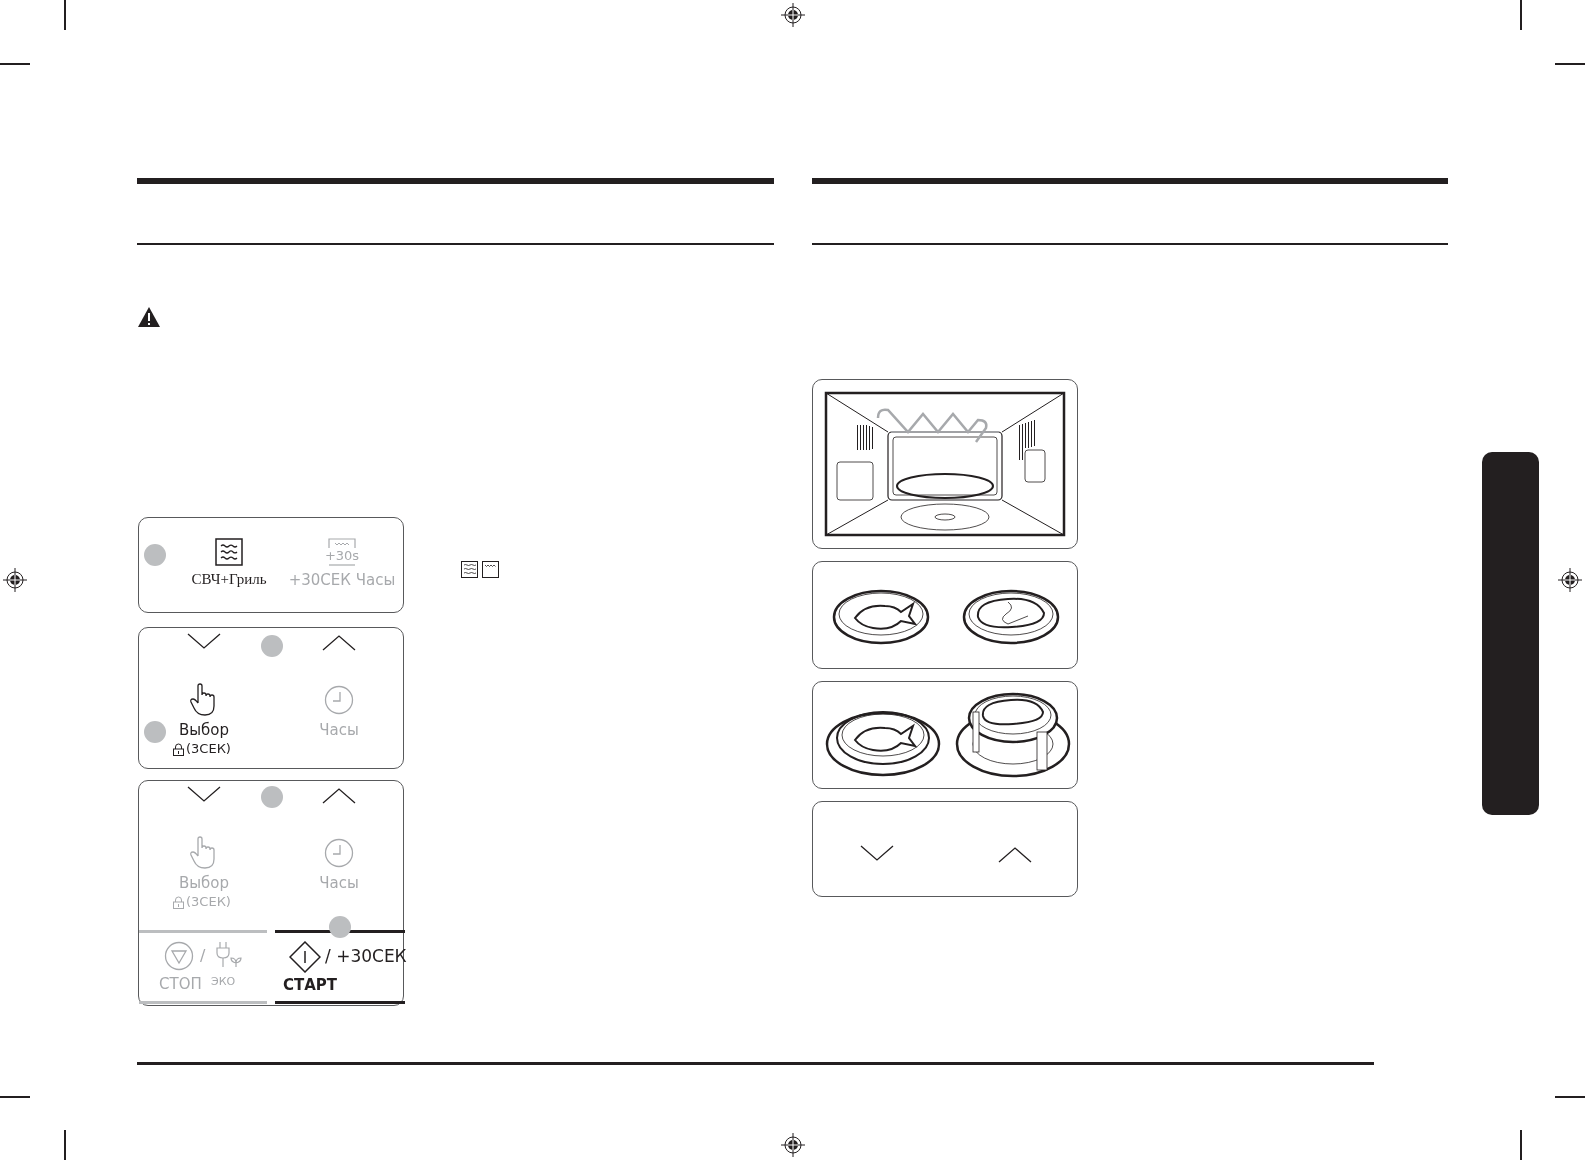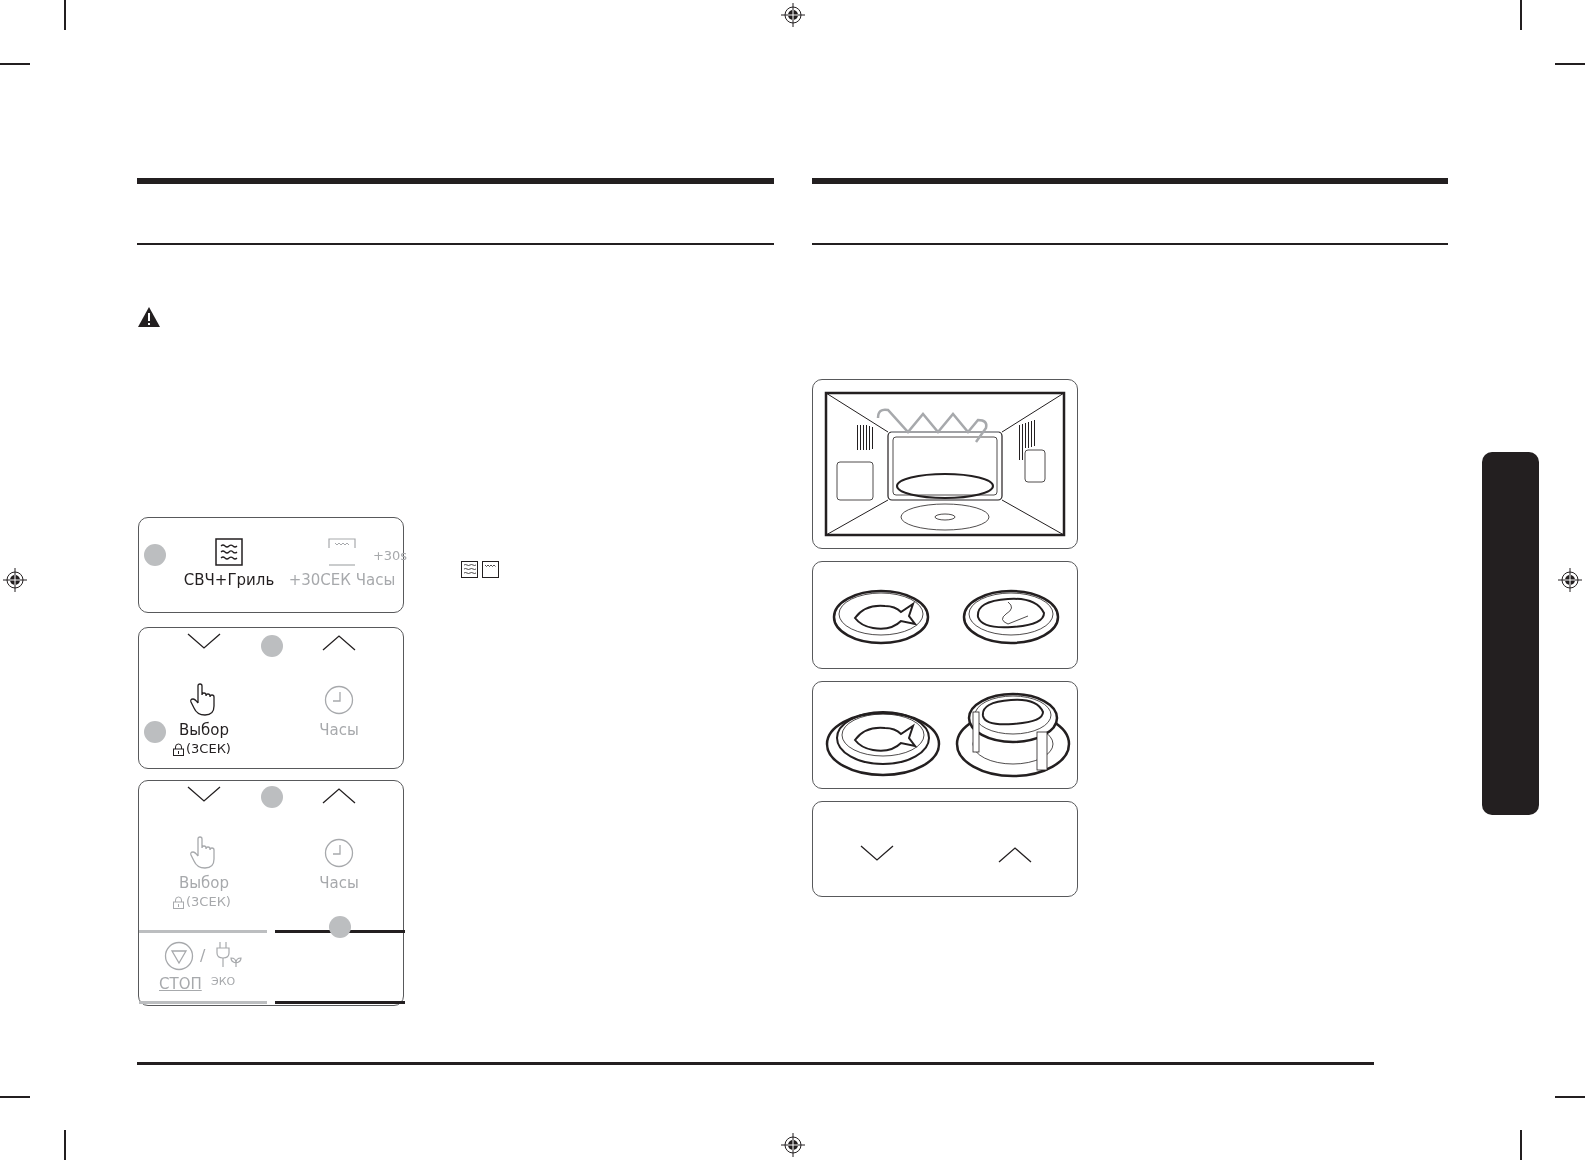--- a/index.html
+++ b/index.html
@@ -6,21 +6,21 @@
   body { width: 1585px; height: 1160px; position: relative; background: #ffffff; overflow: hidden;
          font-family: "DejaVu Sans", "Liberation Sans", sans-serif; color: #231f20; }
   .abs { position: absolute; }
   .crop { position: absolute; background: #231f20; }
   .reg { position: absolute; width: 24px; height: 24px; }
   .rule-thick { position: absolute; height: 6px; background: #231f20; }
   .rule-thin { position: absolute; height: 2px; background: #231f20; }
   .panel { position: absolute; border: 1.5px solid #58595b; border-radius: 10px; background: #fff; box-sizing: border-box; }
   .dot { position: absolute; width: 22px; height: 22px; border-radius: 50%; background: #bcbec0; }
   .lbl { position: absolute; font-size: 15px; white-space: nowrap; transform: translateX(-50%); }
-  .lbl-sm { position: absolute; font-size: 13px; white-space: nowrap; transform: translateX(-50%); margin-left: 48px; }
+  .lbl-sm { position: absolute; font-size: 13px; white-space: nowrap; transform: translateX(-50%); }
   .dim { color: #a7a9ac; }
   .dark { color: #231f20; }
   .side-tab { position: absolute; left: 1482px; top: 452px; width: 57px; height: 363px; background: #231f20; border-radius: 10px; }
   svg { display: block; }
 </style>
 </head>
 <body>
 
 <div class="crop" style="left:64px;top:0;width:1.5px;height:30px;"></div>
 <div class="crop" style="left:0;top:63px;width:30px;height:1.5px;"></div>
@@ -81,21 +81,21 @@
     <path d="M3 8 q1.5 -1 3 0 t3 0 t3 0 t3 0" fill="none" stroke="#231f20" stroke-width="0.8"></path>
     <path d="M3 12 q1.5 -1 3 0 t3 0 t3 0 t3 0" fill="none" stroke="#231f20" stroke-width="0.8"></path>
   </svg>
 <svg class="abs" style="left:482px;top:561px;" width="17" height="17" viewBox="0 0 17 17">
     <rect x="0.5" y="0.5" width="16" height="16" fill="none" stroke="#231f20" stroke-width="1"></rect>
     <path d="M3 4 l1.5 1.5 l1.5 -1.5 l1.5 1.5 l1.5 -1.5 l1.5 1.5 l1.5 -1.5 l1.5 1.5" fill="none" stroke="#231f20" stroke-width="0.8"></path>
   </svg>
 
 <div class="panel" style="left:138px;top:517px;width:266px;height:96px;">
   <div class="dot" style="left:5px;top:26px;"></div>
-  <div class="abs" style="left:40px;top:20px;width:100px;height:60px;">
+  <div class="abs" style="left:40px;top:20px;width:100px;height:60px;font-family:Liberation Serif, serif;">
     <svg class="abs" style="left:36px;top:0;" width="28" height="28" viewBox="0 0 28 28">
         <rect x="1" y="1" width="26" height="26" fill="none" stroke="#231f20" stroke-width="1.5"></rect>
         <path d="M6 8 q2 -2 4 0 t4 0 t4 0 t4 0" fill="none" stroke="#231f20" stroke-width="1.2"></path>
         <path d="M6 14 q2 -2 4 0 t4 0 t4 0 t4 0" fill="none" stroke="#231f20" stroke-width="1.2"></path>
         <path d="M6 20 q2 -2 4 0 t4 0 t4 0 t4 0" fill="none" stroke="#231f20" stroke-width="1.2"></path>
       </svg>
     <span class="lbl dark" style="left:50px;top:33px;">СВЧ+Гриль</span>
   </div>
   <div class="abs" style="left:145px;top:20px;width:115px;height:60px;">
     <svg class="abs" style="left:43px;top:0;" width="30" height="28" viewBox="0 0 30 28">
@@ -176,24 +176,32 @@
         <polygon points="8,10 22,10 15,22" fill="none" stroke="#a7a9ac" stroke-width="1.3"></polygon>
       </svg>
     <span class="abs dim" style="left:46px;top:5px;font-size:16px;">/</span>
     <svg class="abs" style="left:60px;top:0;" width="32" height="30" viewBox="0 0 32 30">
         <line x1="6" y1="1" x2="6" y2="7" stroke="#a7a9ac" stroke-width="1.2"></line>
         <line x1="12" y1="1" x2="12" y2="7" stroke="#a7a9ac" stroke-width="1.2"></line>
         <path d="M3 7 H15 V12 q0 5 -6 5 q-6 0 -6 -5 Z" fill="none" stroke="#a7a9ac" stroke-width="1.2"></path>
         <line x1="9" y1="17" x2="9" y2="26" stroke="#a7a9ac" stroke-width="1.2"></line>
         <path d="M22 22 q-5 -1 -5 -5 q5 0 5 5 q0 -5 5 -5 q0 4 -5 5 V26" fill="none" stroke="#a7a9ac" stroke-width="1.2"></path>
       </svg>
-    <span class="abs dim" style="left:5px;top:34px;font-size:15px;text-decoration:underline;">СТОП</span>
+    <span class="abs dim" style="left:5px;top:34px;font-size:15px;">СТОП</span>
     <span class="abs dim" style="left:57px;top:34px;font-size:11px;">ЭКО</span>
   </div>
 
+  <div class="abs" style="left:140px;top:160px;width:126px;height:60px;">
+    <svg class="abs" style="left:10px;top:0;" width="32" height="32" viewBox="0 0 32 32">
+        <polygon points="16,1 31,16 16,31 1,16" fill="none" stroke="#231f20" stroke-width="1.5"></polygon>
+        <line x1="16" y1="10" x2="16" y2="22" stroke="#231f20" stroke-width="1.5"></line>
+      </svg>
+    <span class="abs dark" style="left:46px;top:5px;font-size:17px;white-space:nowrap;">/ +30СЕК</span>
+    <span class="abs dark" style="left:4px;top:35px;font-size:15px;font-weight:bold;">СТАРТ</span>
+  </div>
   <div class="abs" style="left:0;top:220px;width:128px;height:3px;background:#bcbec0;"></div>
   <div class="abs" style="left:136px;top:220px;width:130px;height:3px;background:#231f20;"></div>
 </div>
 
 <div class="panel" style="left:812px;top:379px;width:266px;height:170px;">
   <svg class="abs" style="left:0;top:0;" width="264" height="168" viewBox="0 0 264 168">
     <rect x="13" y="13" width="238" height="142" fill="none" stroke="#231f20" stroke-width="2.5"></rect>
     <line x1="13" y1="13" x2="75" y2="52" stroke="#231f20" stroke-width="1"></line>
     <line x1="251" y1="13" x2="189" y2="52" stroke="#231f20" stroke-width="1"></line>
     <line x1="13" y1="155" x2="75" y2="120" stroke="#231f20" stroke-width="1"></line>

